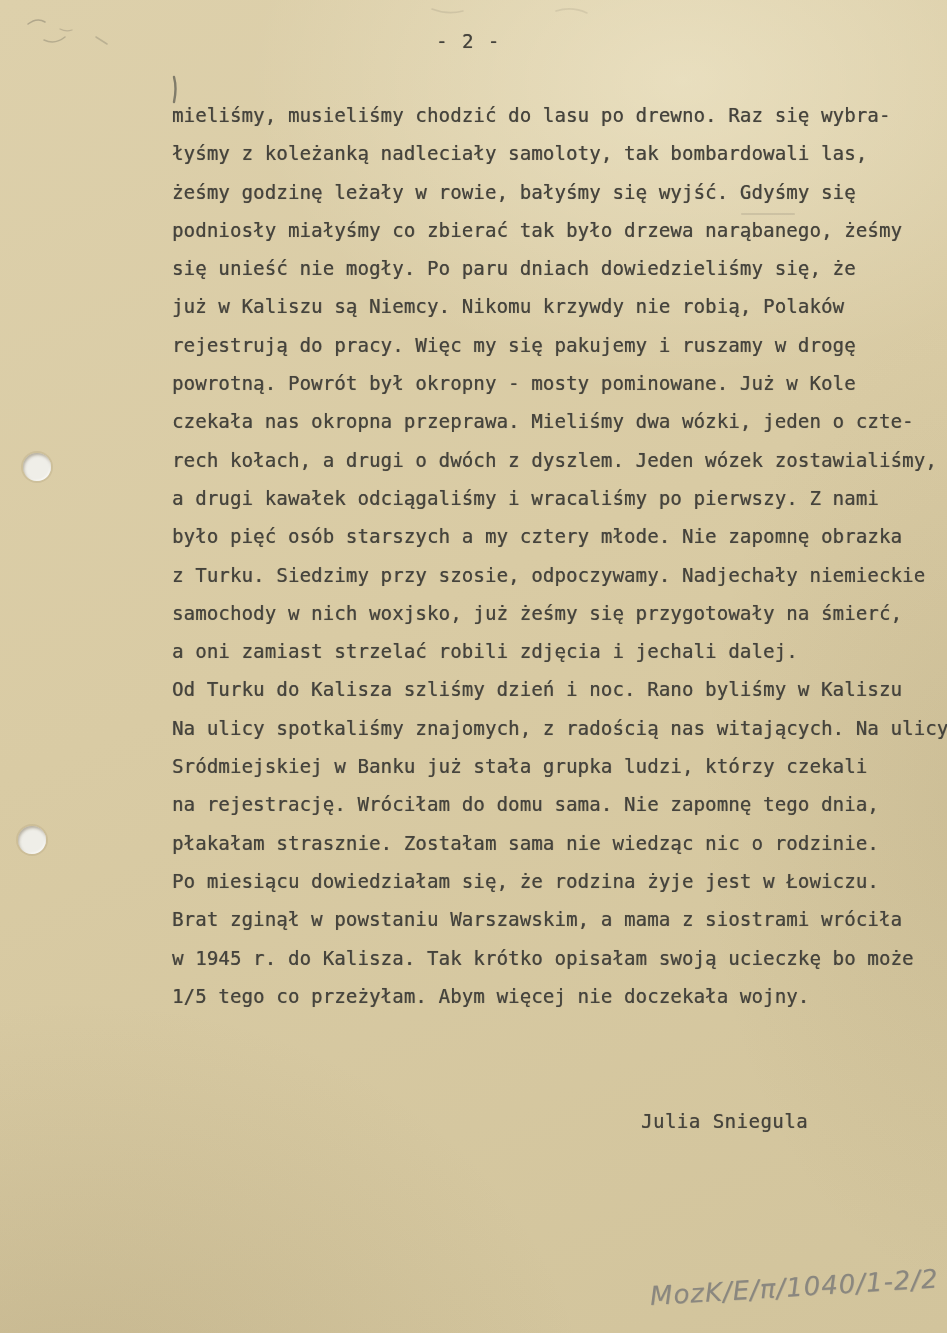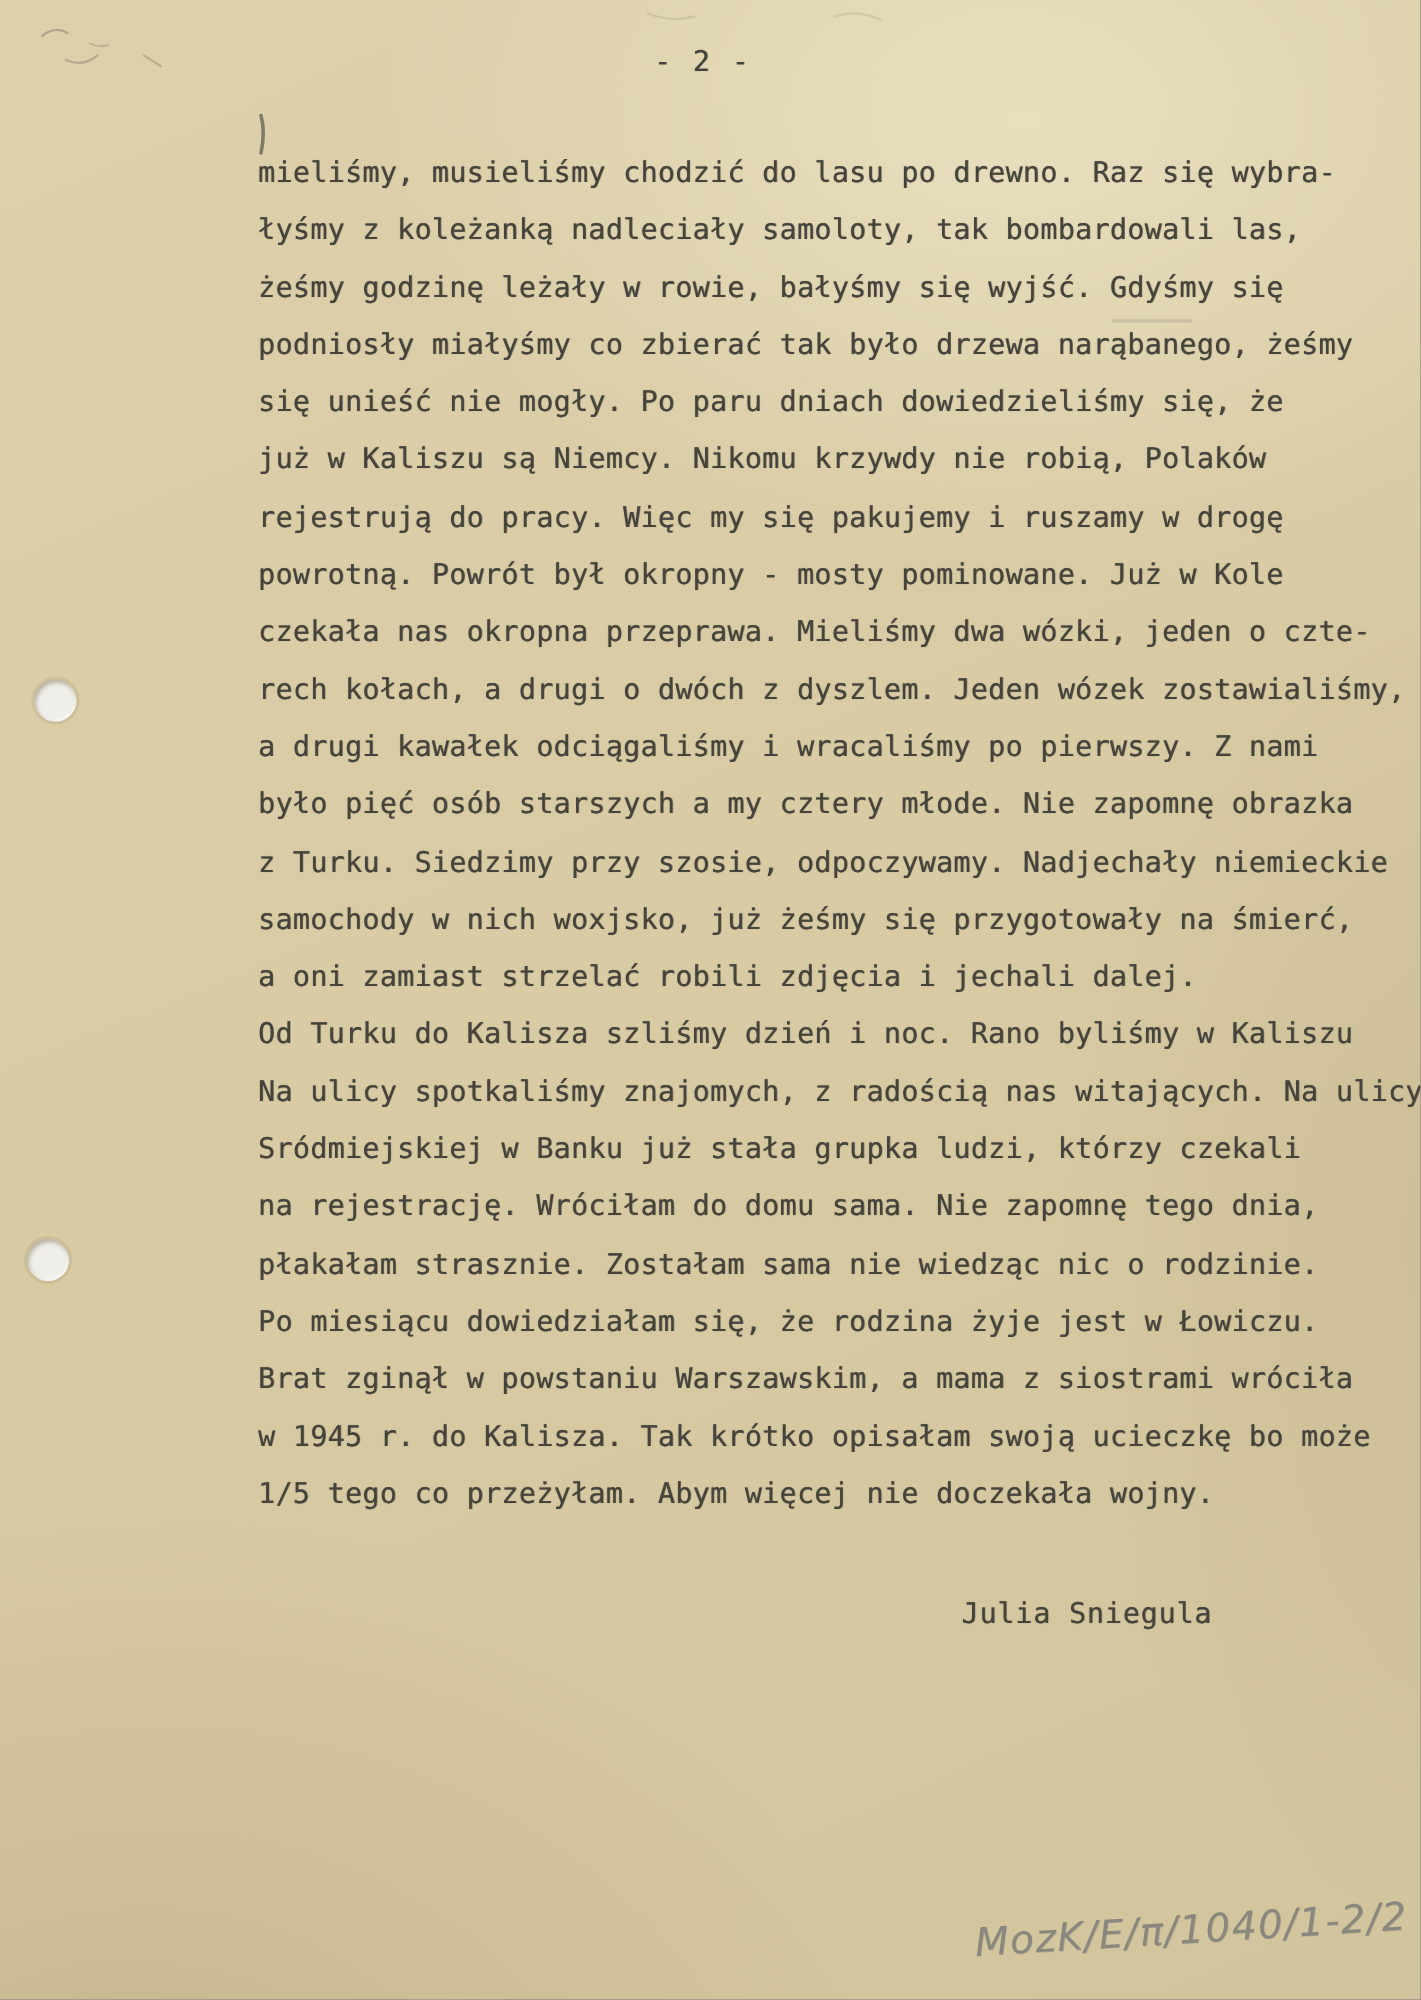--- a/index.html
+++ b/index.html
@@ -36,21 +36,21 @@
   }
   .line {
     font-size: 19px;
     line-height: 38.3px;
     height: 38.3px;
     letter-spacing: 0.15px;
     white-space: pre;
   }
   .signature {
     position: absolute;
-    top: 1065px;
+    top: 1110px;
     left: 641px;
     font-size: 19px;
     letter-spacing: 0.5px;
     white-space: pre;
   }
   .archival-ref {
     position: absolute;
     top: 1281px;
     left: 650px;
     width: 300px;

